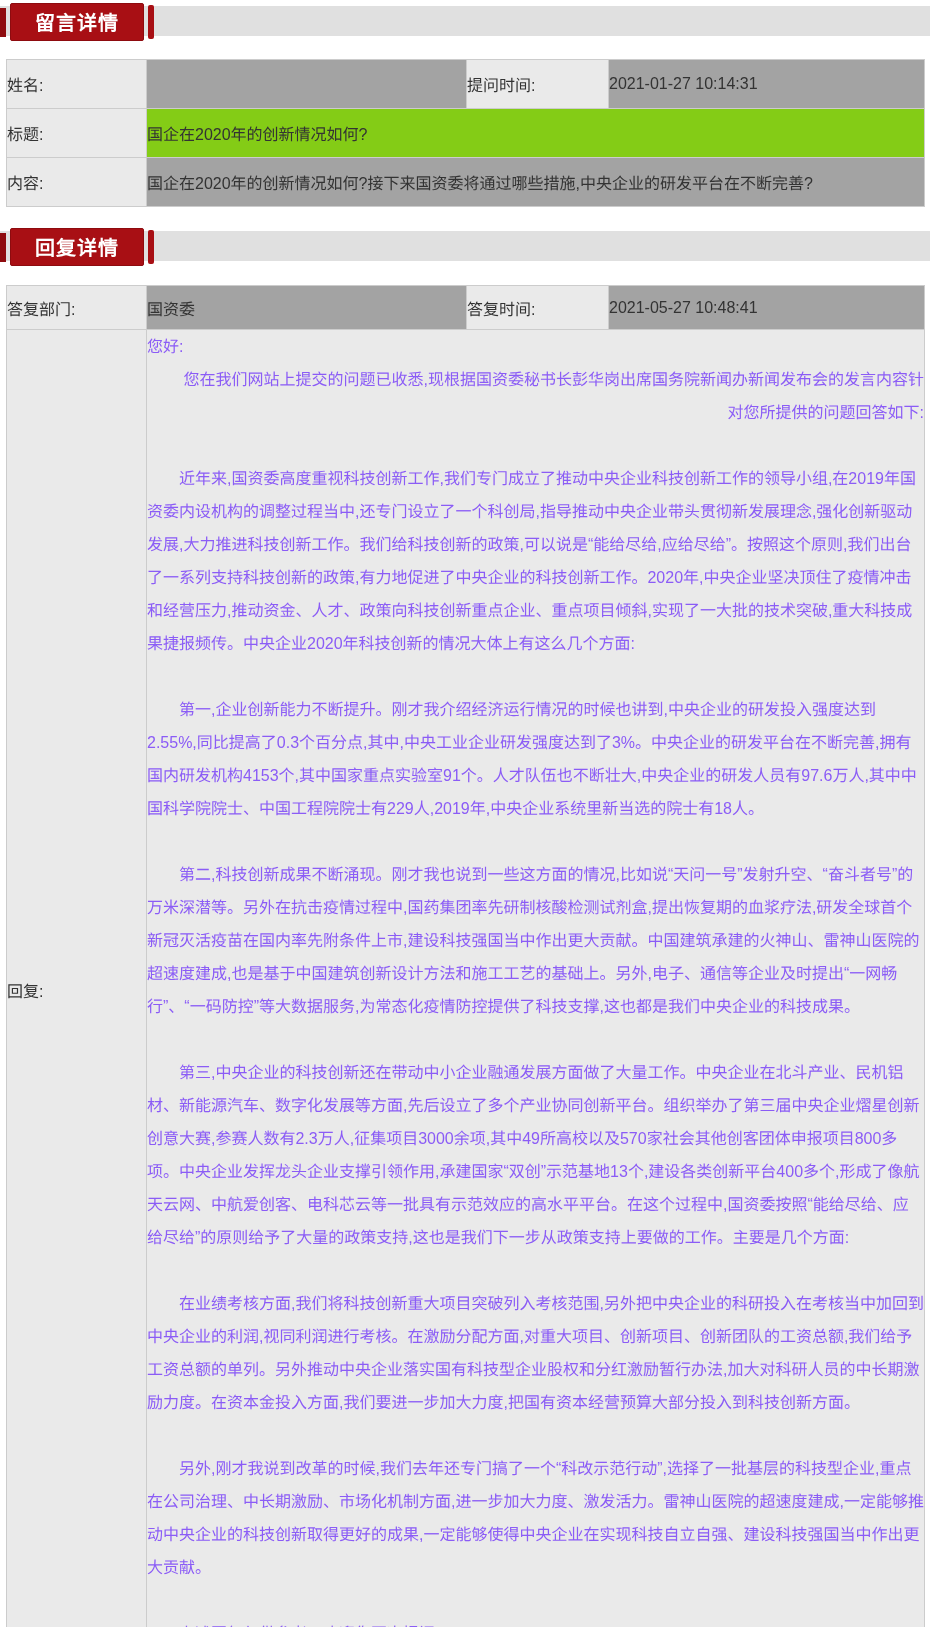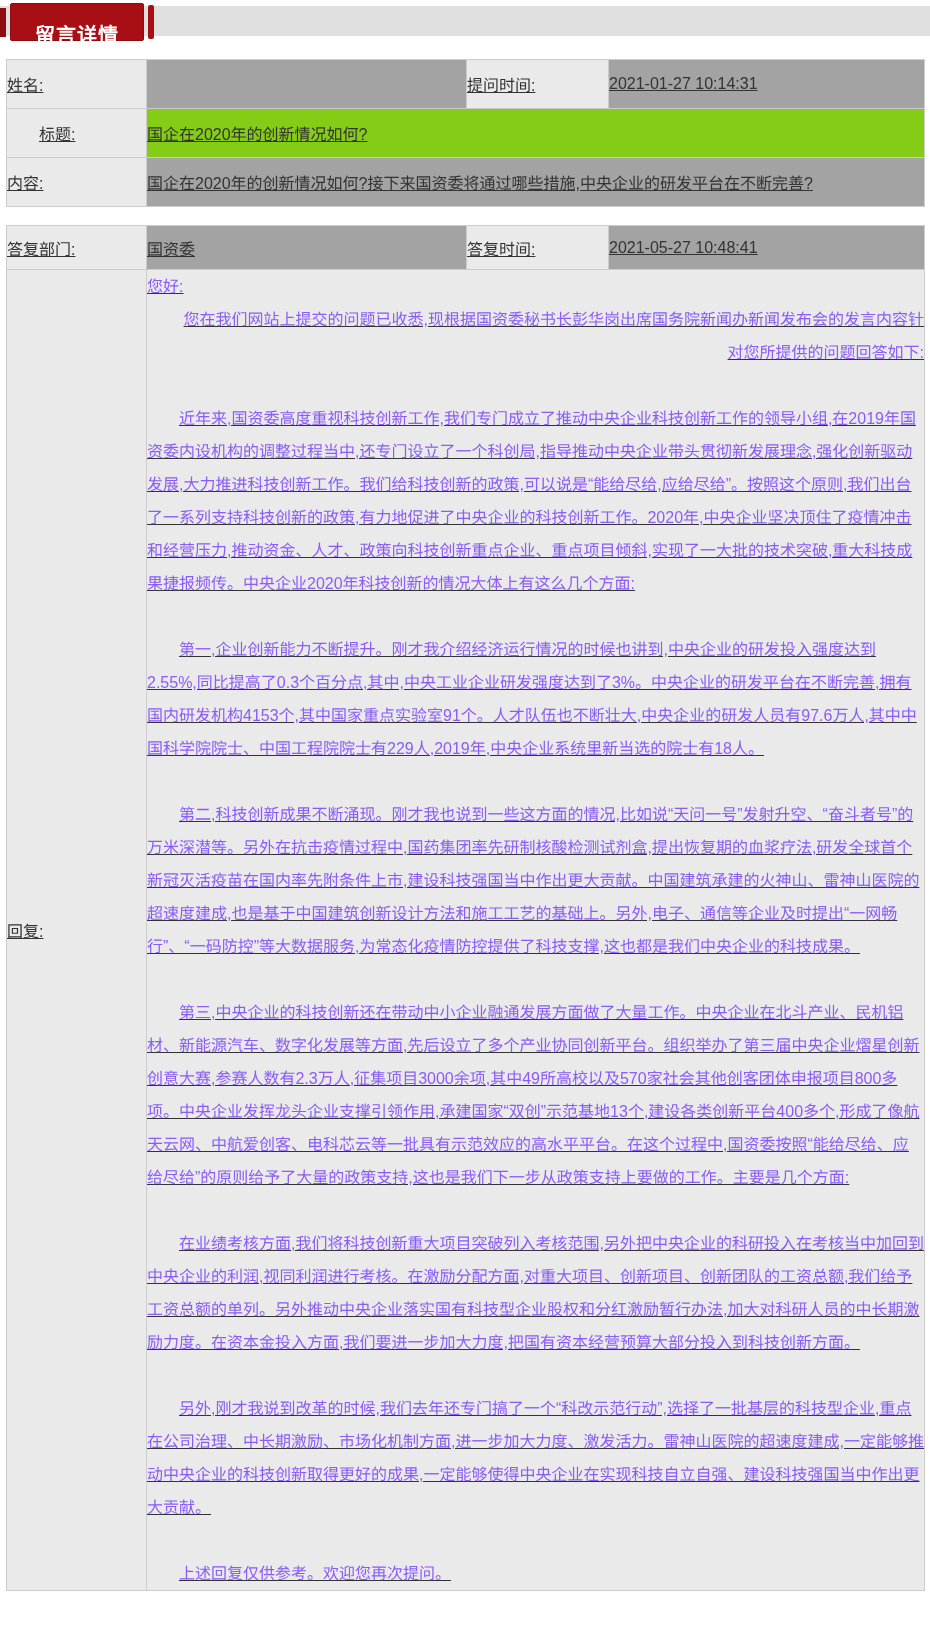--- a/index.html
+++ b/index.html
@@ -46,55 +46,54 @@
     min-width: 130px;
     height: 38px;
     line-height: 38px;
     background: #a80f14;
     border: 1px solid #8e0b0f;
     border-radius: 2px;
     color: #ffffff;
     font-size: 20px;
     font-weight: bold;
     text-align: center;
-    padding: 12px 24px;
+    padding: 0 24px;
     letter-spacing: 1px;
   }
   .accent-right {
     width: 6px;
     height: 34px;
     background: #a80f14;
     border-radius: 2px;
     margin-left: 4px;
   }
 
   
   .detail-table {
     width: 918px;
     margin: 13px 6px;
     border-collapse: collapse;
     table-layout: fixed;
     font-size: 16px;
-    text-decoration: underline;
   }
   .detail-table td {
     border: 1px solid #cccccc;
     vertical-align: middle;
     padding: 0;
   }
   .label-cell {
     background: #eaeaea;
     padding: 0 6px 0 32px;
     height: 49px;
   }
   .value-cell {
     background: #a3a3a3;
     padding: 0 10px 0 12px;
   }
-  .stripe-row .label-cell { background: #eaeaea; padding-left: 32px; }
+  .stripe-row .label-cell { background: #eaeaea; }
   .stripe-row .value-cell { background: #84cc16; }
 
   .msg-table { margin-top: 17px; }
   .msg-table td { height: 49px; }
 
   .reply-table { margin-top: 18px; margin-bottom: 7px; }
   .reply-table .head-row td { height: 44px; }
 
   .reply-label-cell {
     background: #eaeaea;
@@ -149,20 +148,28 @@
         <td class="label-cell">标题:</td>
         <td class="value-cell" colspan="3">国企在2020年的创新情况如何?</td>
       </tr>
       <tr>
         <td class="label-cell">内容:</td>
         <td class="value-cell" colspan="3">国企在2020年的创新情况如何?接下来国资委将通过哪些措施,中央企业的研发平台在不断完善?</td>
       </tr>
     </tbody>
   </table>
 
+  <div class="section-header" style="margin-top:20px">
+    <div class="strip"></div>
+    <div class="inner">
+      <span class="accent-left"></span>
+      <div class="header-title-box">回复详情</div>
+      <span class="accent-right"></span>
+    </div>
+  </div>
 
   <table class="detail-table reply-table">
     <colgroup>
       <col style="width:140px">
         <col style="width:320px">
         <col style="width:142px">
         <col style="width:316px">
     </colgroup>
     <tbody>
       <tr class="head-row">

